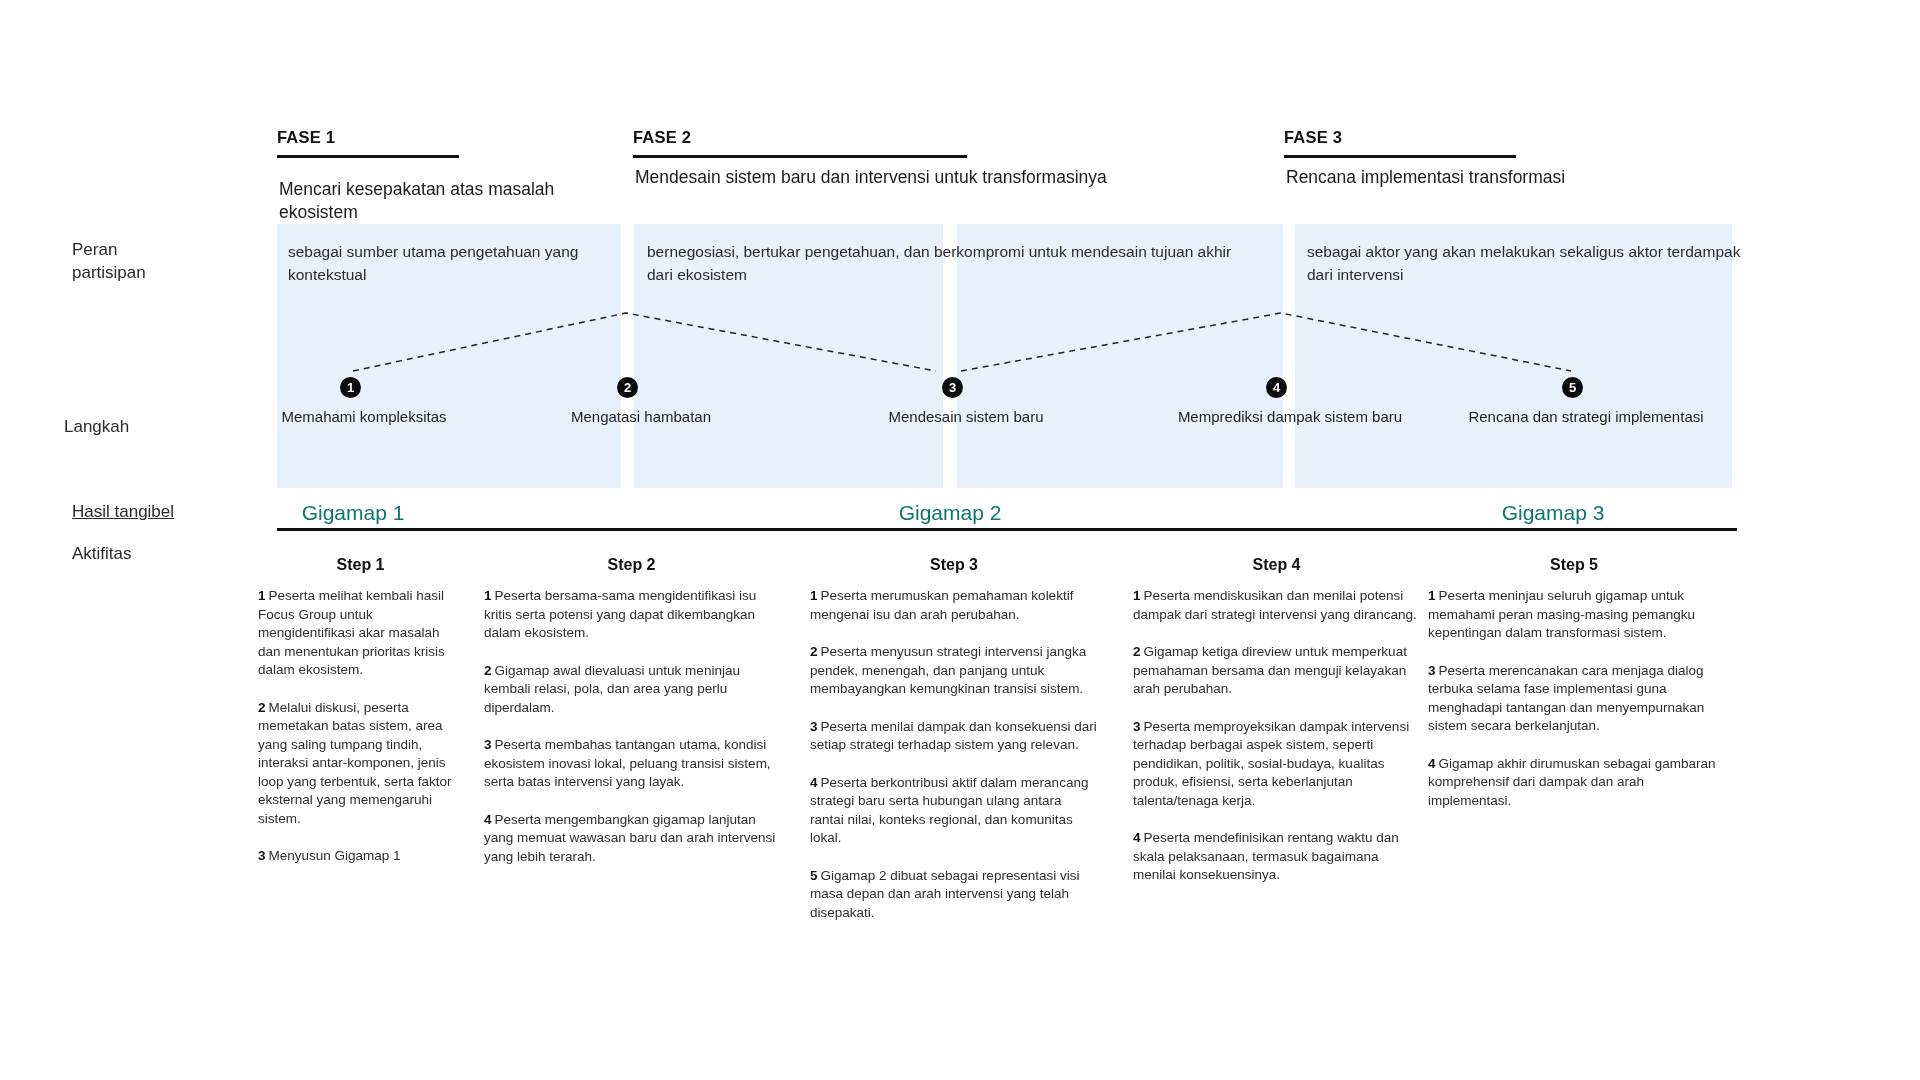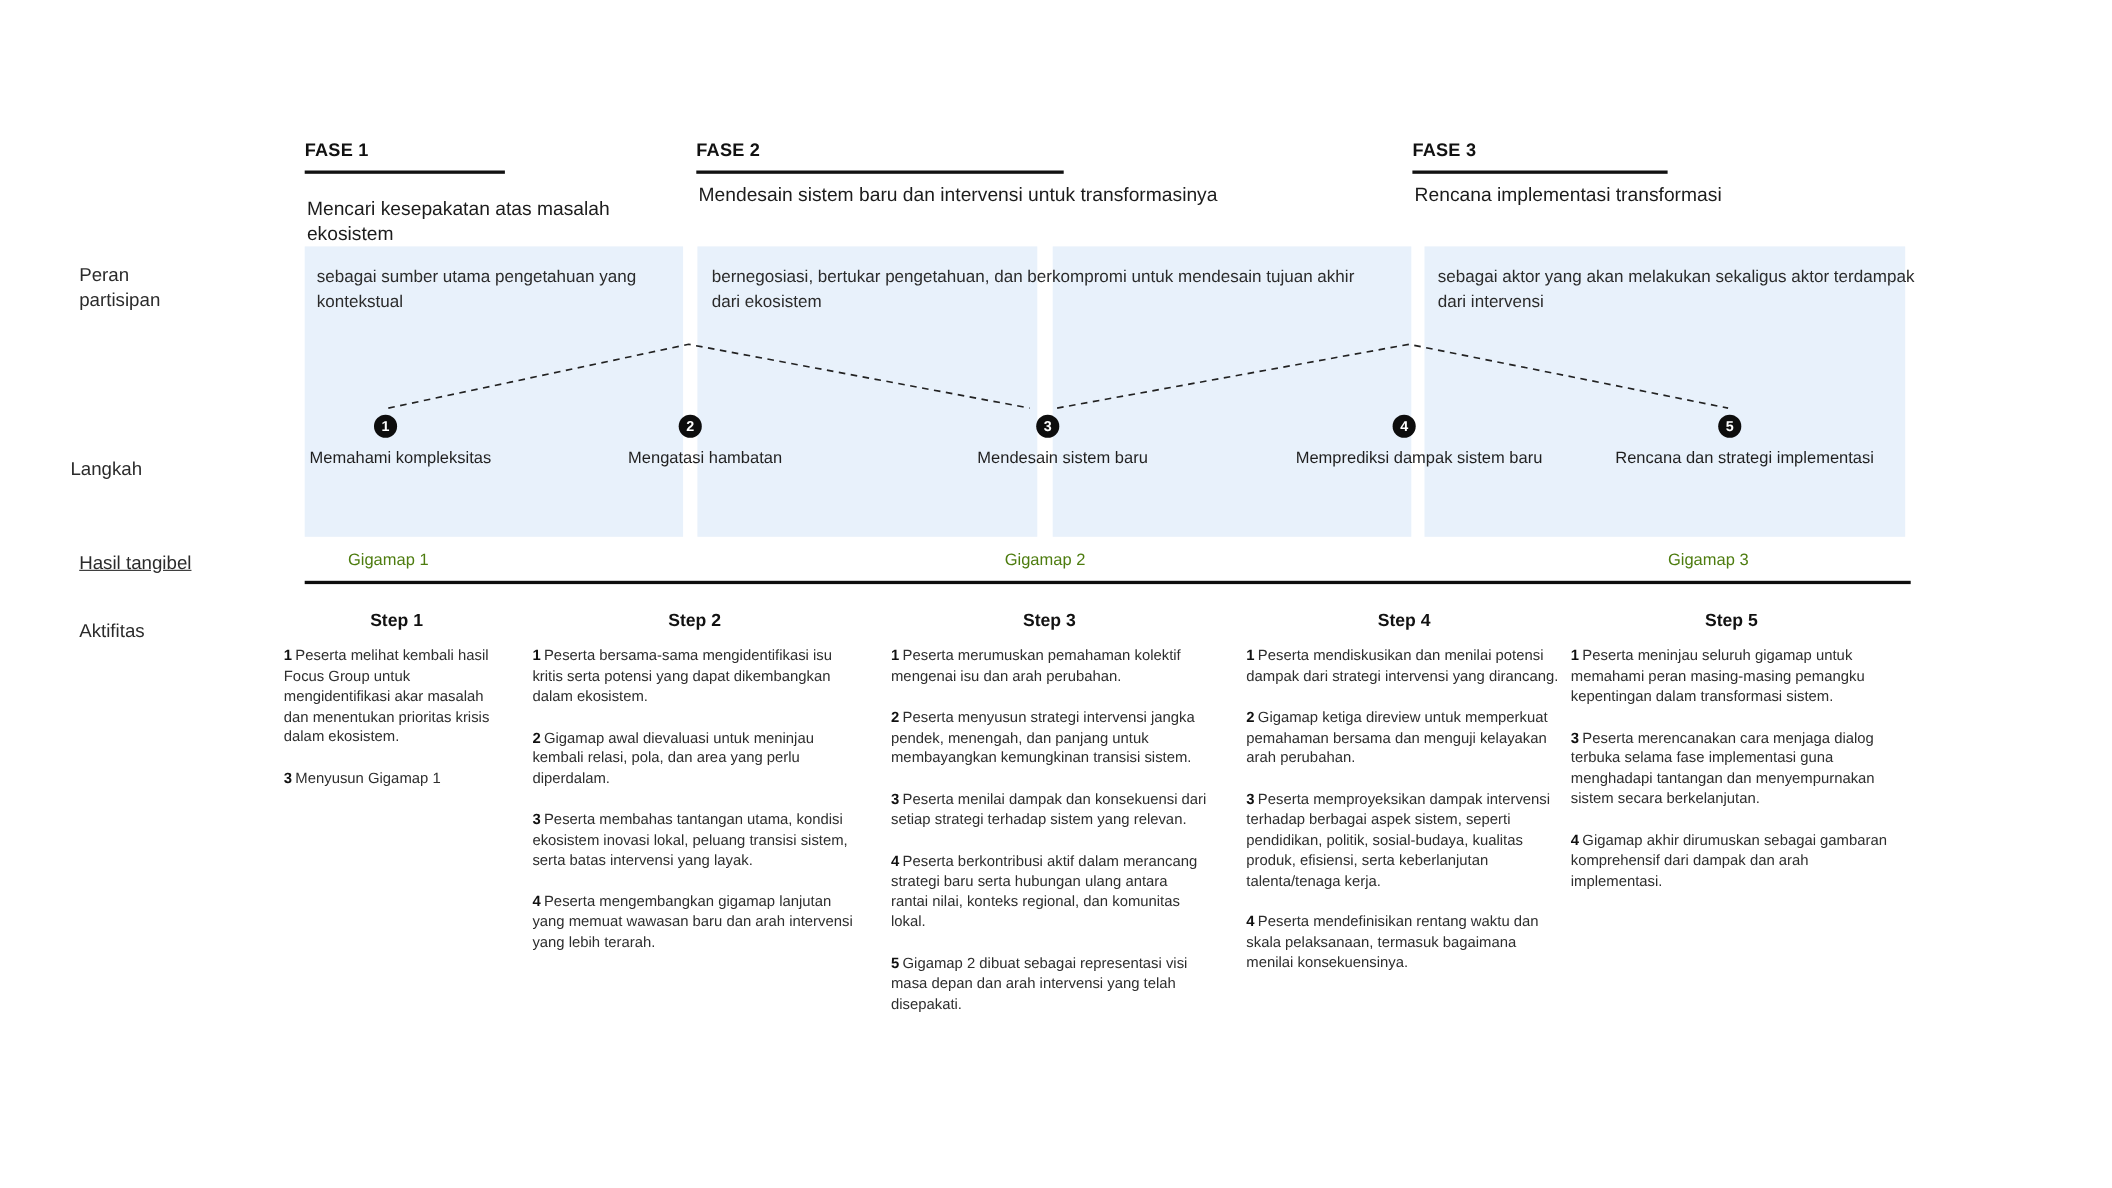--- a/index.html
+++ b/index.html
@@ -69,22 +69,22 @@
   .step-label {
     font-size: 15px;
     color: #1f1f1f;
     white-space: nowrap;
     transform: translateX(-50%);
     padding-left: 28px;
   }
 
   
   .gigamap-label {
-    font-size: 15px;
-    color: #4d7c0f;
+    font-size: 21px;
+    color: #0f766e;
     white-space: nowrap;
     transform: translateX(-50%);
   }
   .output-line {
     height: 3px;
     background: #0d0d0d;
   }
 
   
   .act-col { }
@@ -104,21 +104,21 @@
   .act-item b { color: #111111; padding-right: 3px; }
 </style>
 </head>
 <body>
 
 <div class="canvas">
 
   <div class="abs row-label" style="left:72px; top:238px; width:110px;">Peran partisipan</div>
   <div class="abs row-label" style="left:64px; top:370px;margin-top:45px;">Langkah</div>
   <div class="abs row-label" style="left:72px; top:500px;text-decoration:underline;">Hasil tangibel</div>
-  <div class="abs row-label" style="left:72px; top:562px;">Aktifitas</div>
+  <div class="abs row-label" style="left:72px; top:542px;">Aktifitas</div>
 
   <div class="abs phase-label" style="left:277px; top:128px;">FASE 1</div>
   <div class="abs phase-underline" style="left:277px; top:155px; width:182px;"></div>
   <div class="abs phase-sub" style="left:279px; top:178px; width:330px;">Mencari kesepakatan atas masalah ekosistem</div>
 
   <div class="abs phase-label" style="left:633px; top:128px;">FASE 2</div>
   <div class="abs phase-underline" style="left:633px; top:155px; width:334px;"></div>
   <div class="abs phase-sub" style="left:635px; top:166px; width:600px;">Mendesain sistem baru dan intervensi untuk transformasinya</div>
 
   <div class="abs phase-label" style="left:1284px; top:128px;">FASE 3</div>
@@ -155,20 +155,21 @@
   <div class="abs step-label" style="left:1572px; top:408px;">Rencana dan strategi implementasi</div>
 
   <div class="abs gigamap-label" style="left:353px; top:501px;">Gigamap 1</div>
   <div class="abs gigamap-label" style="left:950px; top:501px;">Gigamap 2</div>
   <div class="abs gigamap-label" style="left:1553px; top:501px;">Gigamap 3</div>
   <div class="abs output-line" style="left:277px; top:528px; width:1460px;"></div>
 
   <div class="abs act-col" style="left:258px; top:556px; width:205px;">
     <h3 class="act-title">Step 1</h3>
     <p class="act-item"><b>1</b><span>Peserta melihat kembali hasil Focus Group untuk mengidentifikasi akar masalah dan menentukan prioritas krisis dalam ekosistem.</span></p>
+    <p class="act-item"><b>2</b><span>Melalui diskusi, peserta memetakan batas sistem, area yang saling tumpang tindih, interaksi antar-komponen, jenis loop yang terbentuk, serta faktor eksternal yang memengaruhi sistem.</span></p>
     <p class="act-item"><b>3</b><span>Menyusun Gigamap 1</span></p>
   </div>
 
   <div class="abs act-col" style="left:484px; top:556px; width:295px;">
     <h3 class="act-title">Step 2</h3>
     <p class="act-item"><b>1</b><span>Peserta bersama-sama mengidentifikasi isu kritis serta potensi yang dapat dikembangkan dalam ekosistem.</span></p>
     <p class="act-item"><b>2</b><span>Gigamap awal dievaluasi untuk meninjau kembali relasi, pola, dan area yang perlu diperdalam.</span></p>
     <p class="act-item"><b>3</b><span>Peserta membahas tantangan utama, kondisi ekosistem inovasi lokal, peluang transisi sistem, serta batas intervensi yang layak.</span></p>
     <p class="act-item"><b>4</b><span>Peserta mengembangkan gigamap lanjutan yang memuat wawasan baru dan arah intervensi yang lebih terarah.</span></p>
   </div>

